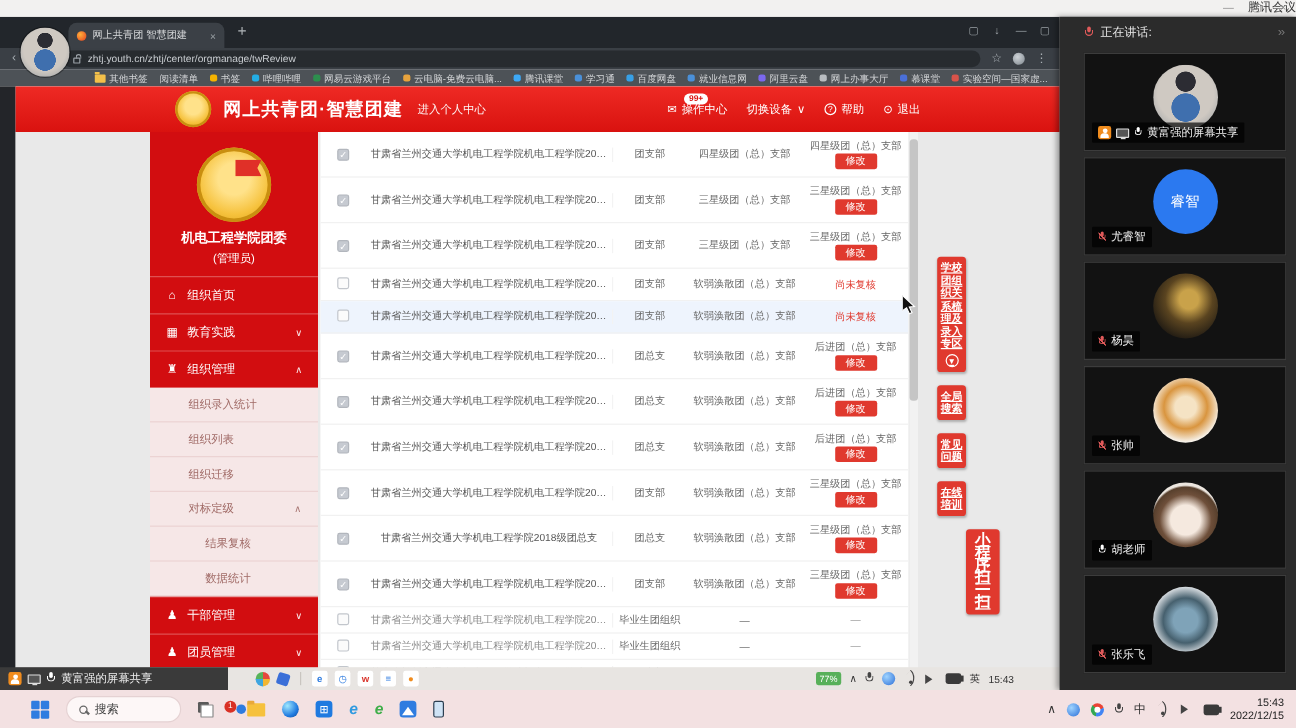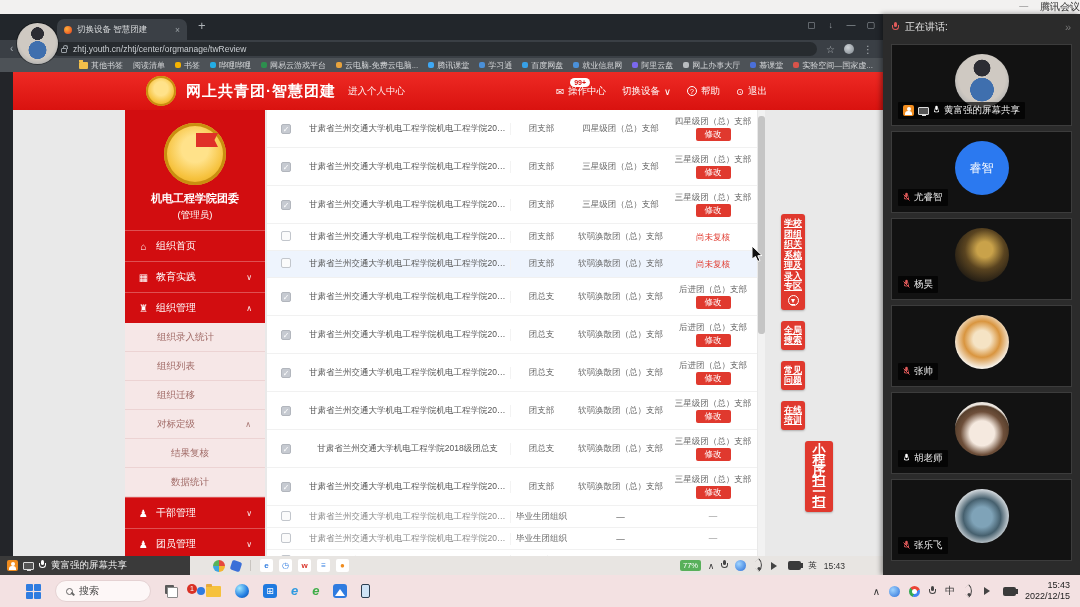--- a/index.html
+++ b/index.html
@@ -147,21 +147,21 @@
   .share-banner{position:absolute;left:0;top:556px;width:190px;height:19px;background:#3a3a3a;z-index:9;
                 display:flex;align-items:center;gap:5px;padding:0 7px;color:#eee;font-size:9.5px;}
   .member-badge{width:11px;height:11px;background:#f08c1e;border-radius:2px;position:relative;flex:none;}
   .member-badge::before{content:'';position:absolute;left:3.5px;top:1.5px;width:4px;height:4px;border-radius:50%;background:#fff;}
   .member-badge::after{content:'';position:absolute;left:2px;top:6px;width:7px;height:4px;border-radius:3px 3px 0 0;background:#fff;}
   .screen-ico{width:11px;height:8px;border:1px solid #ddd;border-radius:1px;background:#555;position:relative;flex:none;}
   .screen-ico::after{content:'';position:absolute;left:3px;bottom:-2px;width:4px;height:1px;background:#ddd;}
 
   
   .panel{position:absolute;right:0;top:14px;width:197px;height:561px;background:#2b2b2b;z-index:20;
-         box-shadow:-2px 0 5px rgba(0,0,0,.4);}
+         box-shadow:-2px 0 5px rgba(0,0,0,.4);padding-left:12px;}
   .panel-head{display:flex;align-items:center;gap:6px;height:26px;padding:0 9px;color:#e8e8e8;font-size:10px;}
   .panel-more{margin-left:auto;color:#777;font-size:11px;}
   .tile{position:relative;margin:4px 8px 5px;height:82px;background:#121212;border:1px solid #3c3c3c;}
   .tile-avatar{position:absolute;left:50%;top:9px;transform:translateX(-50%);width:54px;height:54px;border-radius:50%;
                display:flex;align-items:center;justify-content:center;color:#fff;font-size:12px;}
   .av1{background:radial-gradient(circle at 50% 26%,#2c2c33 17%,rgba(0,0,0,0) 18%),
                   radial-gradient(circle at 50% 66%,#3f6fae 26%,rgba(0,0,0,0) 27%),
                   radial-gradient(circle at 50% 45%,#cfc9c2 0 58%,#8f969c 100%);}
   .av2{background:#2b79f0;}
   .av3{background:radial-gradient(circle at 55% 40%,#c9a24a 0 18%,#5a4420 45%,#1b1712 80%);}
@@ -231,21 +231,21 @@
     <span>▢</span>
     <span>×</span>
   </div>
 
   <div class="browser">
     <div class="float-avatar"></div>
 
     <div class="tabstrip">
       <div class="tab">
         <span class="tab-fav"></span>
-        <span class="tab-title">切换设备 智慧团建</span>
+        <span class="tab-title">网上共青团 智慧团建</span>
         <span class="tab-close">×</span>
       </div>
       <span class="newtab">+</span>
       <div class="tb-icons">
         <span>▢</span>
         <span>↓</span>
       </div>
       <div class="tb-win">
         <span>—</span>
         <span>▢</span>

